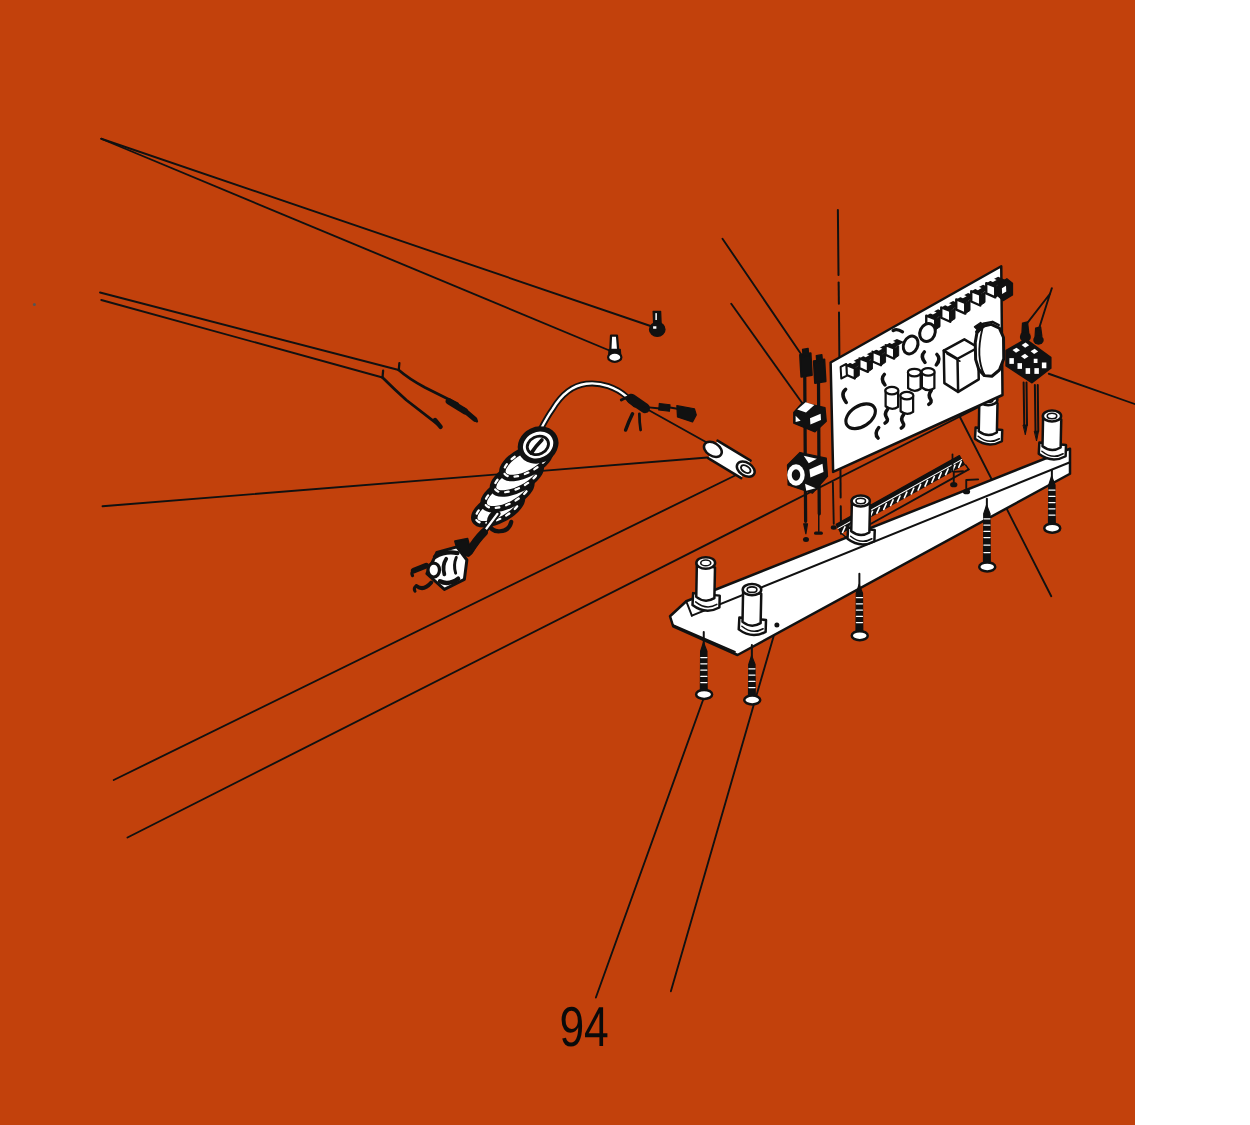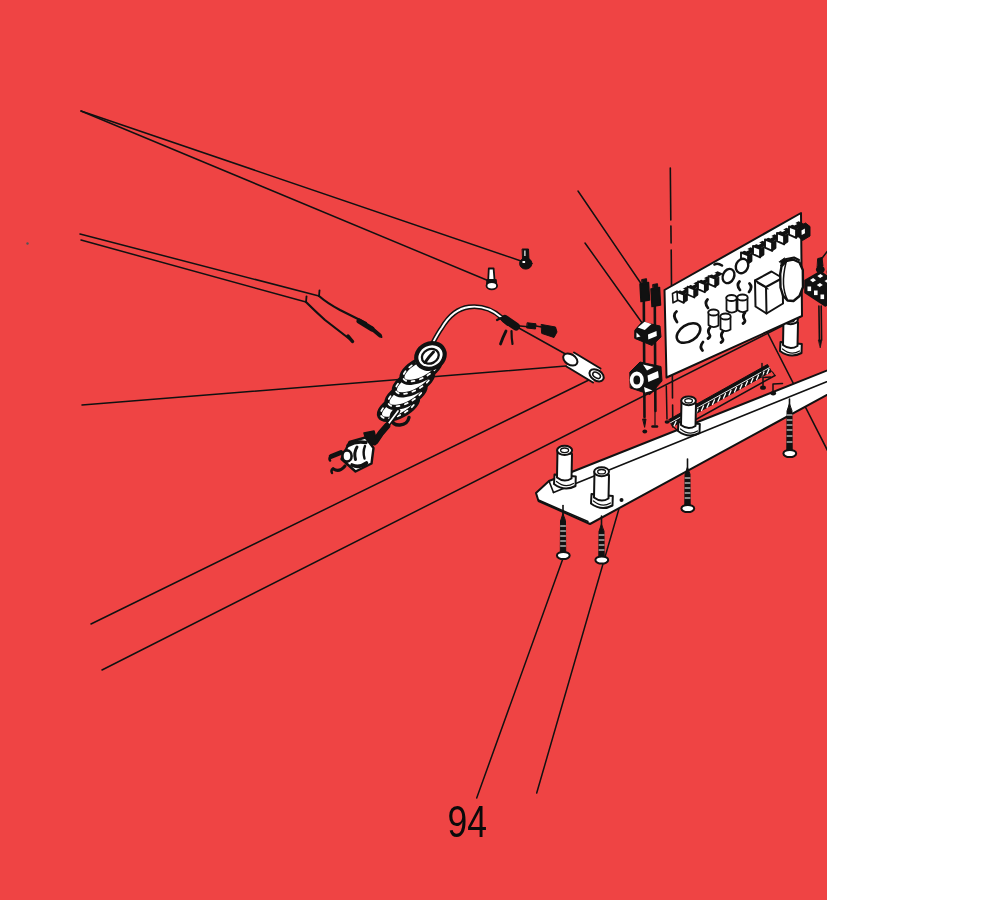--- a/index.html
+++ b/index.html
@@ -1,16 +1,16 @@
 <!DOCTYPE html>
 <html><head>
 <meta charset="utf-8">
 <style>
   html,body{margin:0;padding:0;background:#fff;}
-  #page{width:827px;height:900px;position:relative;background:#ef4444;overflow:hidden;}
+  #page{width:908px;height:900px;position:relative;background:#c2410c;overflow:hidden;}
   svg{position:absolute;top:0;left:0;}
   .lbl{font-family:"Liberation Sans", sans-serif;font-size:45px;fill:#0a0a0a;}
 </style>
 </head>
 <body>
 <div id="page">
 <svg width="1000" height="900" viewBox="0 0 1000 900" fill="none" stroke-linecap="round" stroke-linejoin="round">
 
 <g stroke="#111" stroke-width="1.5" fill="none">
 

